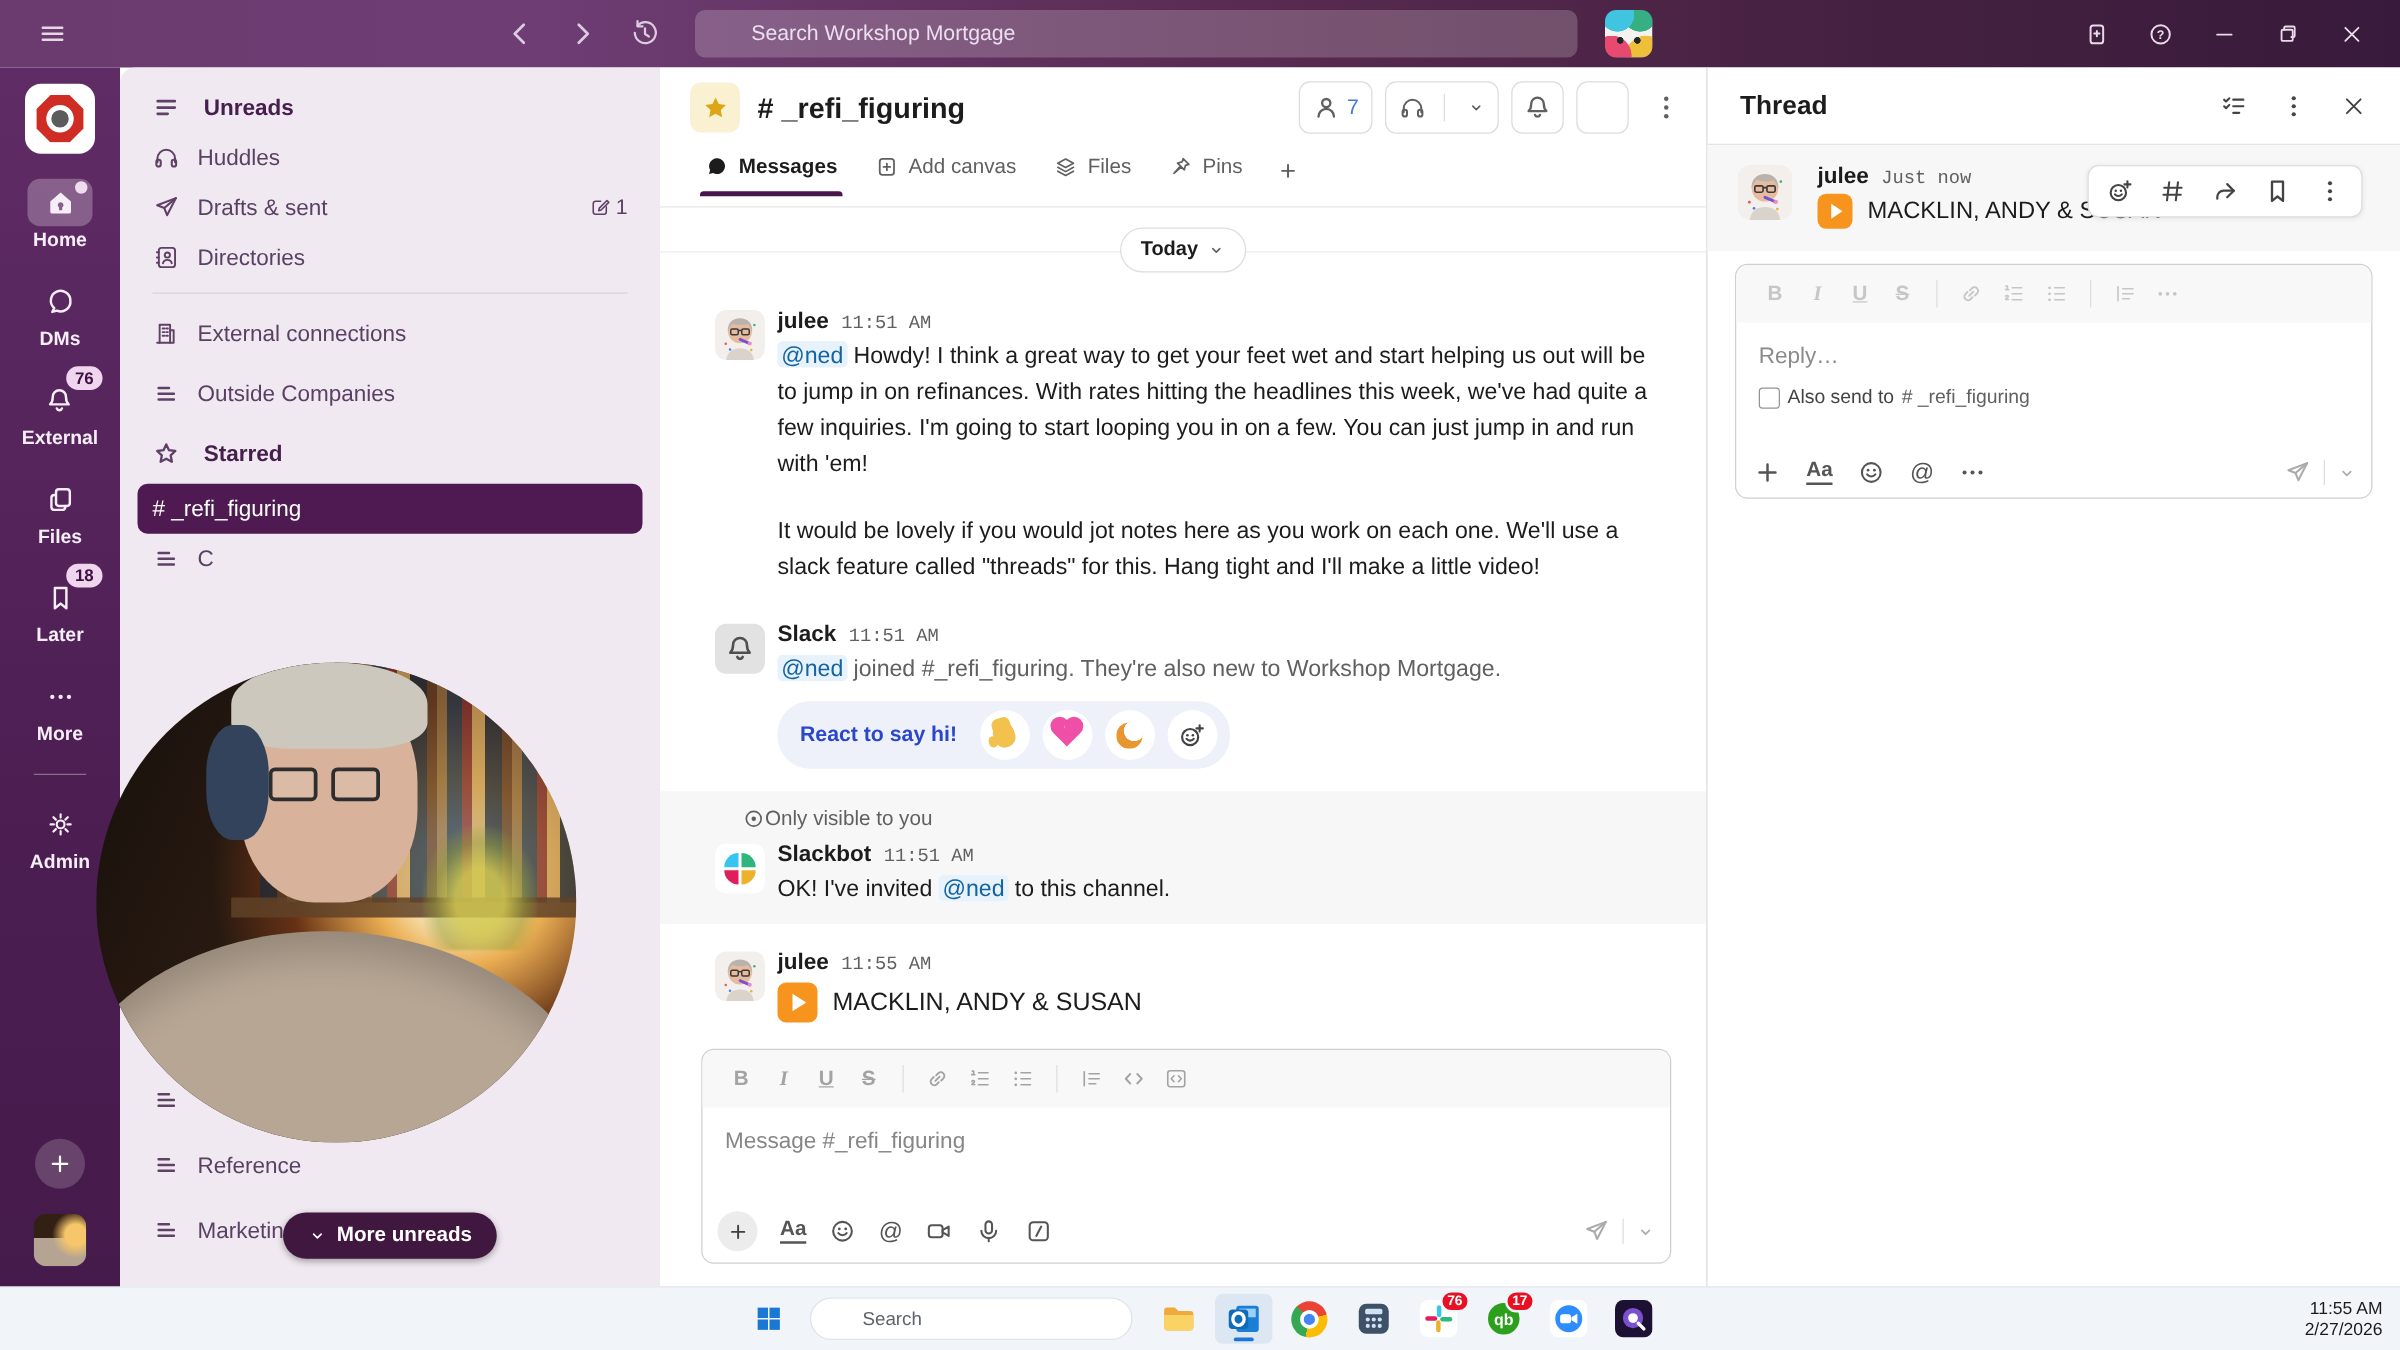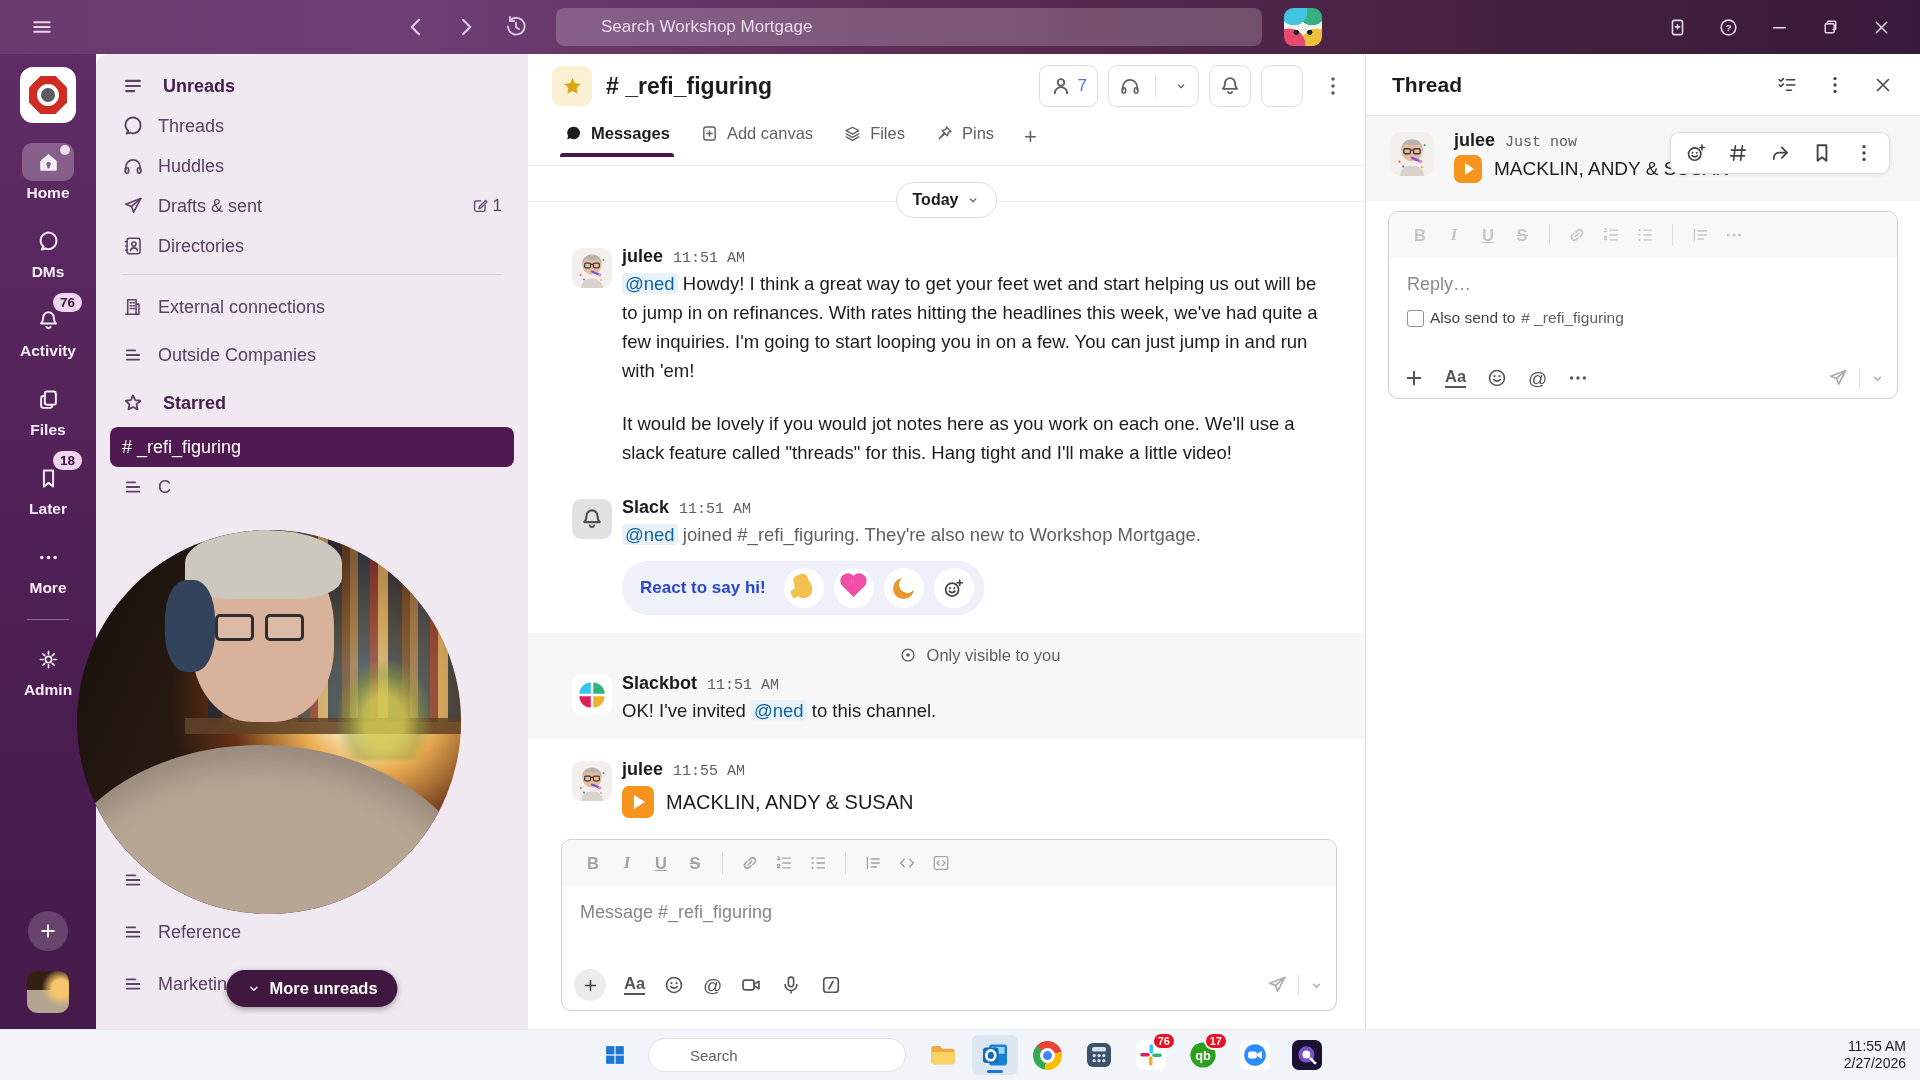--- a/index.html
+++ b/index.html
@@ -145,21 +145,21 @@
   .hand::before{content:"";position:absolute;top:-5px;left:1px;width:15px;height:9px;background:#f2c14e;border-radius:5px 5px 0 0;}
   .hand::after{content:"";position:absolute;left:-5px;top:7px;width:7px;height:9px;background:#f2c14e;border-radius:4px;}
   .heart{width:15px;height:15px;background:#ef4fa6;transform:rotate(45deg);position:relative;margin-top:-3px;}
   .heart::before,.heart::after{content:"";position:absolute;width:15px;height:15px;border-radius:50%;background:#ef4fa6;}
   .heart::before{left:-8px;}.heart::after{top:-8px;}
   .heart i{position:absolute;width:4px;height:4px;border-radius:50%;background:#ffd9ef;left:2px;top:2px;}
   .croi{width:21px;height:21px;border-radius:50%;
     background:radial-gradient(circle at 68% 32%,#fff 0 40%,transparent 41%),#e8962e;}
   .em .ic{width:23px;height:23px;color:#454245;}
   .gray-block{background:#f7f7f7;margin-top:18px;padding:8px 0 14px;}
-  .visnote{display:flex;align-items:center;gap:10px;padding-left:66px;font-size:16.5px;color:#616061;height:28px;justify-content:center;}
+  .visnote{display:flex;align-items:center;padding-left:66px;font-size:16.5px;color:#616061;height:28px;}
   .visnote .ic{width:18px;height:18px;color:#616061;}
   .gray-block .msg{margin-top:4px;}
   .attach-row{display:flex;align-items:center;gap:12px;margin-top:6px;}
   .play-badge{width:32px;height:32px;border-radius:7px;background:#f7941d;display:flex;align-items:center;
     justify-content:center;cursor:pointer;flex:none;}
   .play-badge i{display:block;width:0;height:0;border-left:11px solid #fff;border-top:7px solid transparent;border-bottom:7px solid transparent;margin-left:3px;}
   .attach-title{font-size:20px;color:#1d1c1d;cursor:pointer;}
 
   
   .composer{position:absolute;left:33px;right:28px;bottom:18px;height:172px;border:1px solid #cfcfcf;
@@ -328,21 +328,21 @@
     <div class="rail-item">
       <div class="rail-tile">
           <span class="ic">
             <svg viewBox="0 0 20 20" fill="none" stroke="currentColor" stroke-width="1.7" stroke-linecap="round" stroke-linejoin="round">
               <path d="M10 2.8a4.6 4.6 0 0 1 4.6 4.6c0 3.1 1 4.4 1.9 5.2H3.5c.9-.8 1.9-2.1 1.9-5.2A4.6 4.6 0 0 1 10 2.8z"></path>
               <path d="M8.2 15.4a1.9 1.9 0 0 0 3.6 0"></path>
             </svg>
           </span>
         <span class="rail-badge">76</span>
         </div>
-      <div class="rail-label">Activity</div>
+      <div class="rail-label">External</div>
     </div>
     <div class="rail-item">
       <div class="rail-tile">
           <span class="ic">
             <svg viewBox="0 0 20 20" fill="none" stroke="currentColor" stroke-width="1.7" stroke-linecap="round" stroke-linejoin="round">
               <rect x="6.8" y="3" width="9.6" height="11.6" rx="2"></rect>
               <path d="M13.2 14.6v.7a2 2 0 0 1-2 2H5.6a2 2 0 0 1-2-2V9a2 2 0 0 1 2-2h.7"></path>
             </svg>
           </span>
         </div>
@@ -397,28 +397,20 @@
 
   <div class="sidebar">
     <div class="sb-list">
       <div class="sb-item bold">
         <span class="ic">
             <svg viewBox="0 0 20 20" fill="none" stroke="currentColor" stroke-width="2" stroke-linecap="round" stroke-linejoin="round">
               <path d="M3.8 5.4h12.4M3.8 10h12.4M3.8 14.6h7.2"></path>
             </svg>
           </span>
         <span>Unreads</span>
-      </div>
-      <div class="sb-item">
-        <span class="ic">
-            <svg viewBox="0 0 20 20" fill="none" stroke="currentColor" stroke-width="1.7" stroke-linecap="round" stroke-linejoin="round">
-              <path d="M16.8 9.3a6.8 6.8 0 1 0-11.2 5L4.2 17l3.2-.9a6.8 6.8 0 0 0 9.4-6.8z"></path>
-            </svg>
-          </span>
-        <span>Threads</span>
       </div>
       <div class="sb-item">
         <span class="ic">
             <svg viewBox="0 0 20 20" fill="none" stroke="currentColor" stroke-width="1.5" stroke-linecap="round" stroke-linejoin="round">
               <path d="M3.6 13.4v-2.6a6.4 6.4 0 0 1 12.8 0v2.6"></path>
               <rect x="2.8" y="11.6" width="3.2" height="5" rx="1.5"></rect>
               <rect x="14" y="11.6" width="3.2" height="5" rx="1.5"></rect>
             </svg>
           </span>
         <span>Huddles</span>

